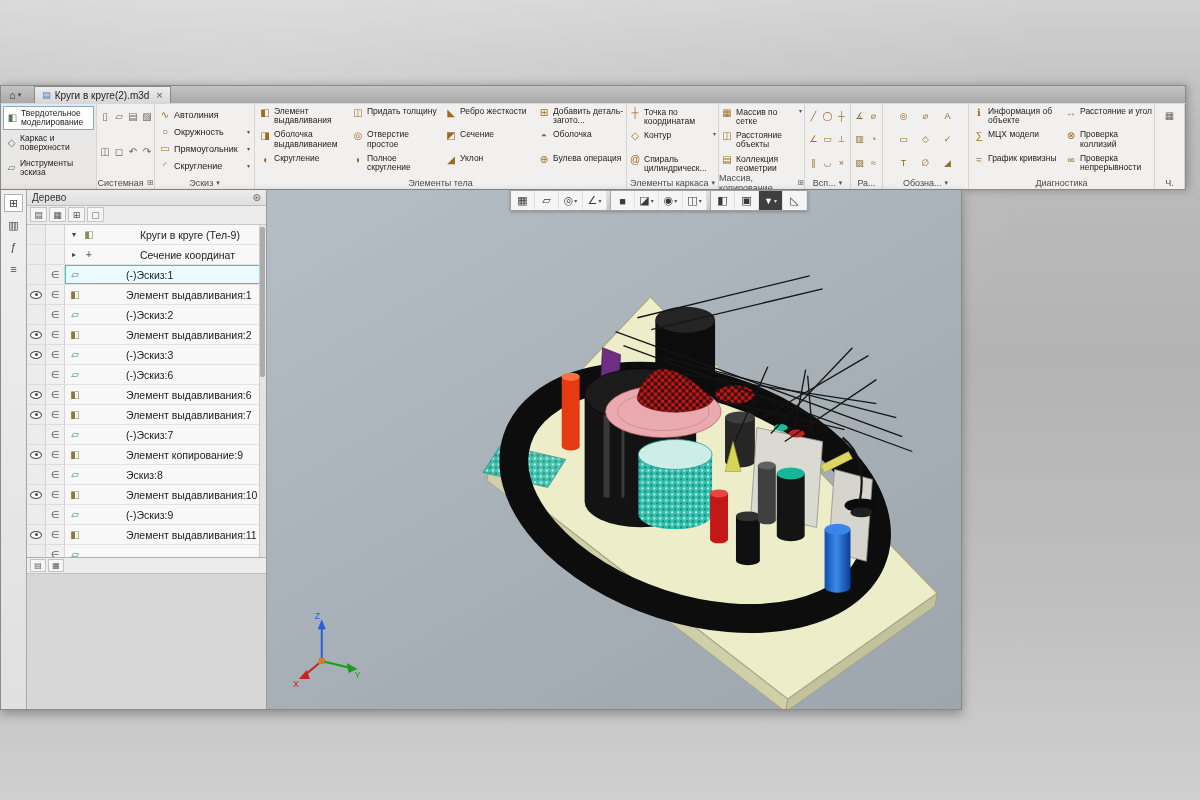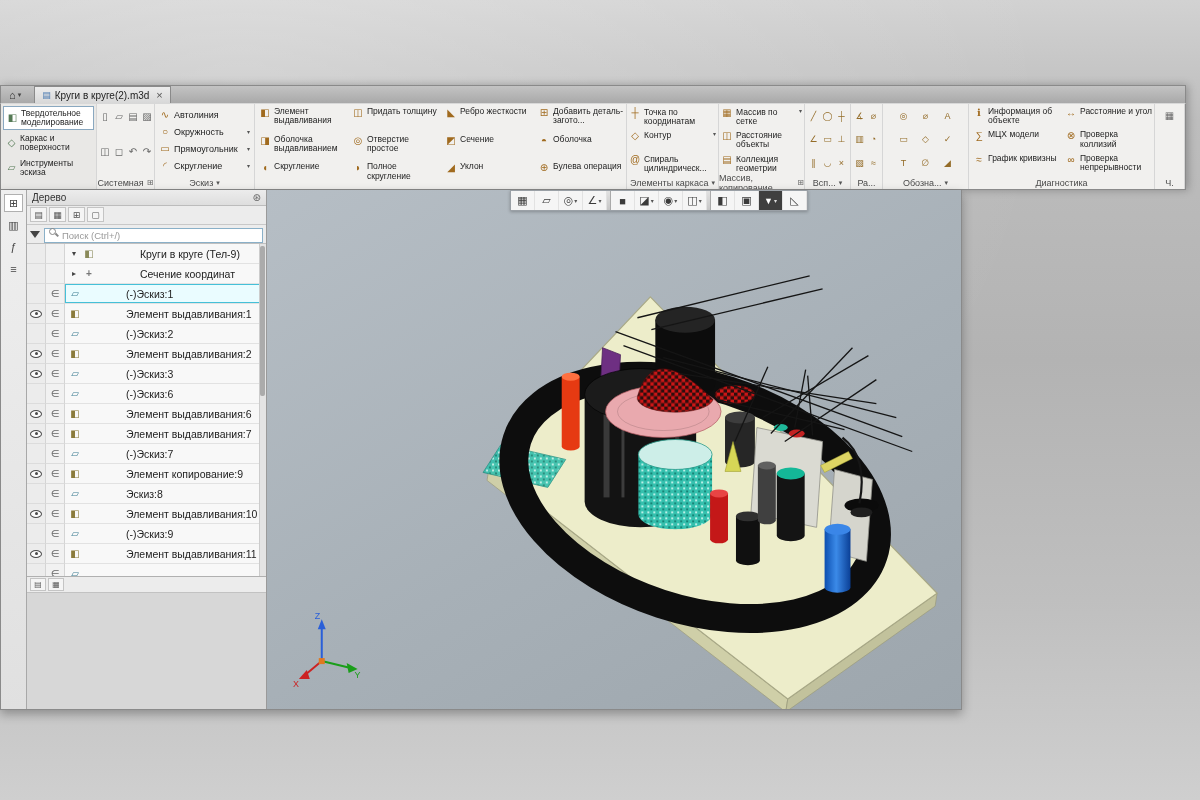--- a/index.html
+++ b/index.html
@@ -248,20 +248,23 @@
           </div>
         <div class="rbtn">
             <span class="ric">◓</span>
             <span>Оболочка</span>
           </div>
         <div class="rbtn">
             <span class="ric">⊕</span>
             <span>Булева операция</span>
           </div>
       </div>
+      <div class="rgroup-label">
+        <span>Элементы тела</span>
+      </div>
     </div>
 
     <div class="rgroup framegrp">
       <div class="rgroup-content">
         <div class="rrow2">
             <span class="ric">┼</span>
             <span>Точка по координатам</span>
           </div>
         <div class="rrow2">
             <span class="ric">◇</span>
@@ -408,27 +411,20 @@
     <div class="tree-header">
       <span>Дерево</span>
       <span class="tree-gear">⊛</span>
     </div>
     <div class="tree-toolbar">
         <span class="gicon">▤</span>
         <span class="gicon">▦</span>
         <span class="gicon">⊞</span>
         <span class="gicon">▢</span>
       </div>
-    <div class="tree-search">
-      <span class="funnel"></span>
-      <span class="searchwrap">
-        <span class="mag"></span>
-        <input type="text" placeholder="Поиск (Ctrl+/)" style="">
-      </span>
-    </div>
     <div class="tree-list">
       <div class="trow">
         <span class="tcell tcell-eye"></span>
         <span class="tcell tcell-mem"></span>
         <span class="tcell tcell-main">
           <span class="texpand">▾</span>
           <span class="titem-icon root-icon">◧</span>
           <span class="titem-label">Круги в круге (Тел-9)</span>
         </span>
       </div>

